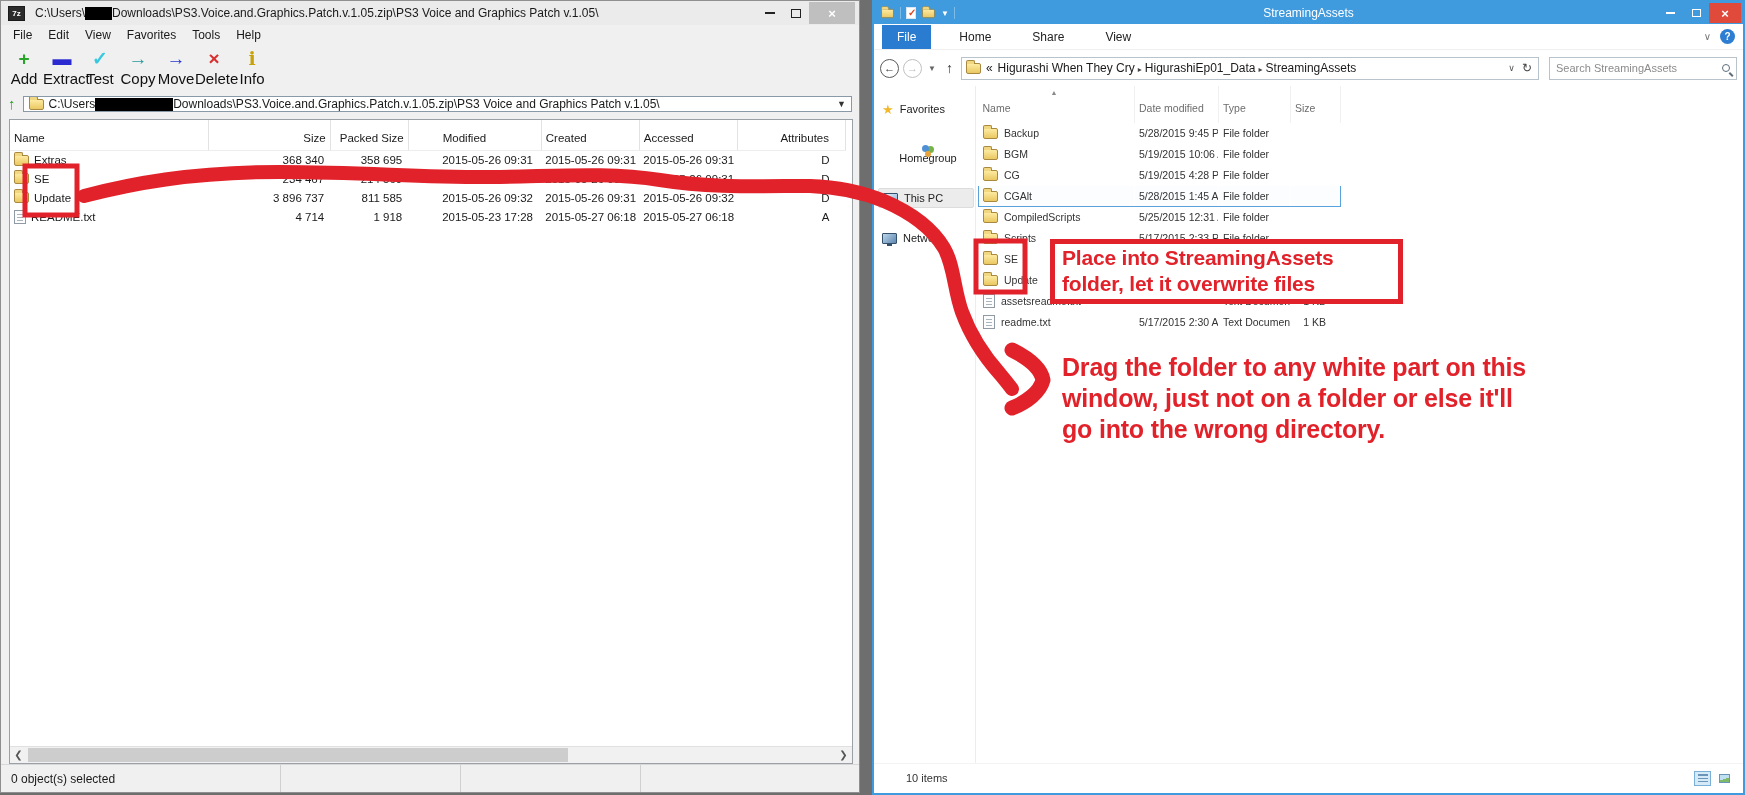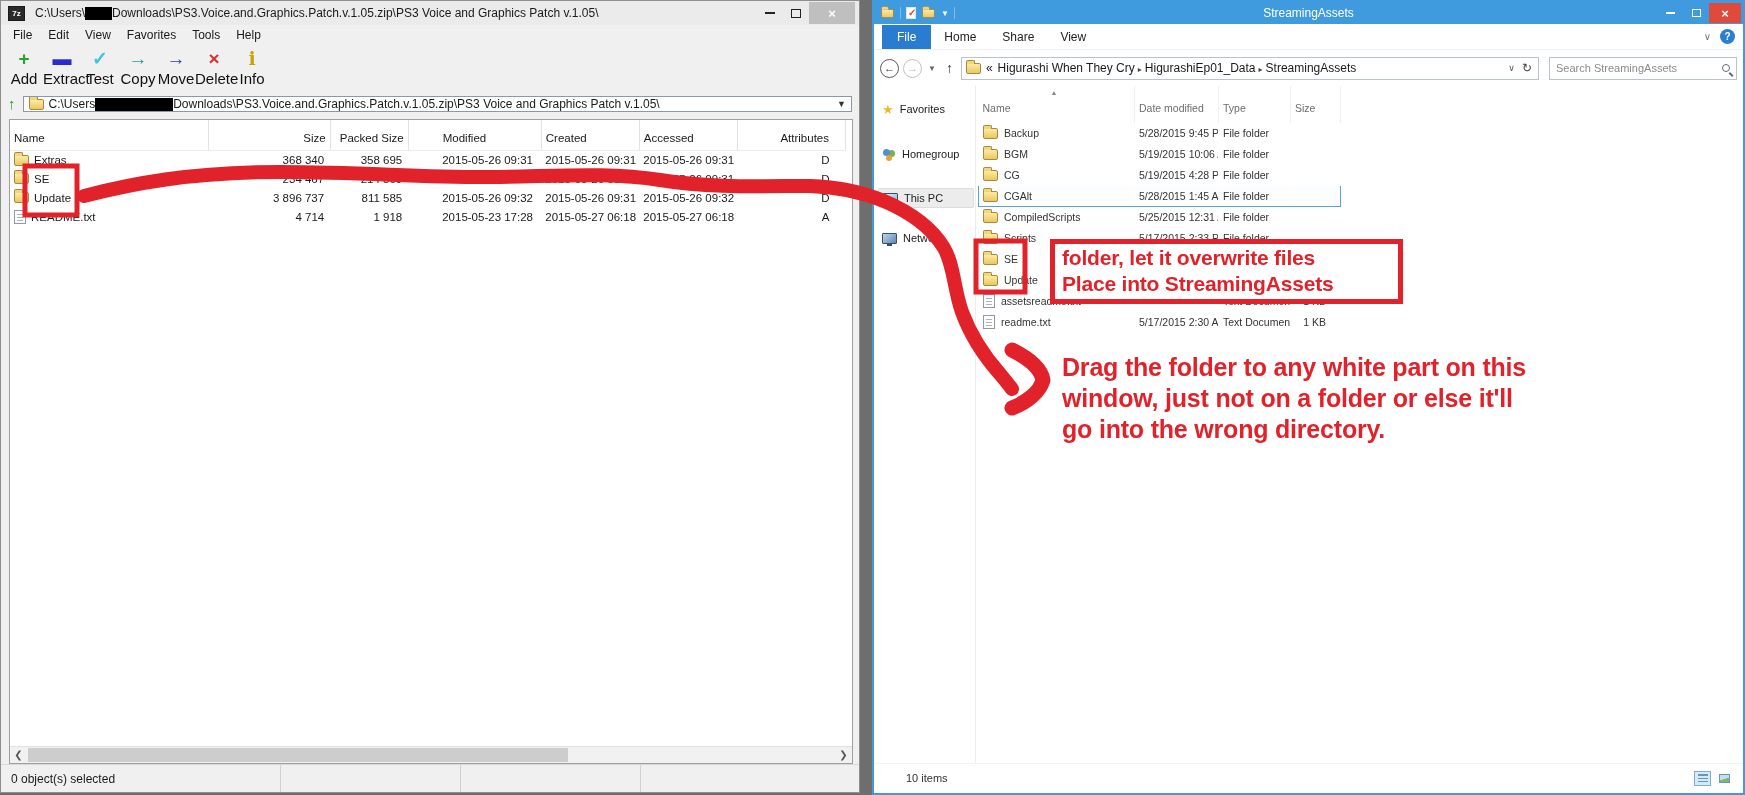--- a/index.html
+++ b/index.html
@@ -57,21 +57,21 @@
   .e-qat { display:flex; align-items:center; gap:5px; }
   .qat-sep { width:1px; height:12px; background:#7cbce8; }
   .e-title-text { position:absolute; left:0; right:0; text-align:center; color:#fff; pointer-events:none; }
   .e-caption { margin-left:auto; display:flex; align-items:center; z-index:2; }
   .ecap { width:26px; height:18px; display:flex; align-items:center; justify-content:center; color:#fff; }
   .ecap .bar { width:9px; height:2px; background:#fff; }
   .ecap .box { width:9px; height:8px; border:1.5px solid #fff; }
   .ecap.e-close { width:32px; height:20px; background:#e04a3a; font-weight:bold; font-size:13px; }
 
   .e-tabs { height:26px; background:#fff; display:flex; align-items:center; border-bottom:1px solid #f0f0f0; position:relative; flex:0 0 auto; }
-  .e-tab { padding:5px 13px; color:#222; }
+  .e-tab { padding:5px 13px; color:#222;margin-left:15px; }
   .e-tab.active { background:#2a7cd0; color:#fff; margin-left:8px; padding:5px 15px; }
   .e-ribbon-right { position:absolute; right:8px; display:flex; align-items:center; gap:9px; }
   .e-chev { color:#777; font-size:10px; }
   .e-help { width:15px; height:15px; border-radius:50%; background:#2d7dd2; color:#fff; font-size:10px; font-weight:bold; display:flex; align-items:center; justify-content:center; }
 
   .e-nav { height:36px; background:#fff; display:flex; align-items:center; padding:0 6px; gap:4px; flex:0 0 auto; }
   .navcirc { width:19px; height:19px; border-radius:50%; border:1px solid #5a5a5a; color:#333; font-size:11px; display:flex; align-items:center; justify-content:center; }
   .navcirc.dis { border-color:#c0c0c0; color:#bcbcbc; }
   .nav-dd { color:#666; font-size:8px; padding:0 2px; }
   .nav-up { color:#333; font-size:14px; font-weight:bold; padding:0 4px; }
@@ -316,21 +316,21 @@
       <span class="lens"></span>
     </div>
   </div>
   <div class="e-main">
     <div class="e-vdiv"></div>
     <div id="e-side">
         <div class="e-side-item" style="top: 13px;">
           <span class="ic-star">★</span>
           <span>Favorites</span>
         </div>
-        <div class="e-side-item" style="top: 58px;">
+        <div class="e-side-item" style="top: 58px; flex-direction: column;">
           <span class="ic-homegroup"></span>
           <span>Homegroup</span>
         </div>
         <div class="e-side-item hl" style="top: 102px;">
           <span class="ic-computer"></span>
           <span>This PC</span>
         </div>
         <div class="e-side-item" style="top: 142px;">
           <span class="ic-network"></span>
           <span>Network</span>
@@ -429,21 +429,21 @@
 </div>
 
 <div class="anno">
   <svg class="ink" width="1745" height="795" viewBox="0 0 1745 795">
     <rect x="25" y="166" width="52" height="49" fill="none" stroke="var(--red,#e2222a)" stroke-width="5"></rect>
     <rect x="976" y="241" width="49" height="51" fill="none" stroke="var(--red,#e2222a)" stroke-width="5"></rect>
     <path d="M 84 196 C 130 184 190 172 280 172 C 370 172 420 178 500 177 C 560 176 610 172 660 180 C 710 188 760 186 810 186 C 840 187 862 192 884 201 C 912 213 932 228 944 248 C 954 265 954 290 962 312 C 970 334 984 356 1000 374 C 1005 380 1009 385 1012 389" fill="none" stroke="var(--red,#e2222a)" stroke-width="14" stroke-linecap="round" stroke-linejoin="round"></path>
     <path d="M 1012 350 C 1030 359 1041 369 1043 380 C 1040 392 1027 402 1012 408" fill="none" stroke="var(--red,#e2222a)" stroke-width="15" stroke-linecap="round" stroke-linejoin="round"></path>
   </svg>
   <div class="note1">
+    <div>Place into StreamingAssets</div>
     <div>folder, let it overwrite files</div>
-    <div>Place into StreamingAssets</div>
   </div>
   <div class="note2">
     <div>Drag the folder to any white part on this</div>
     <div>window, just not on a folder or else it'll</div>
     <div>go into the wrong directory.</div>
   </div>
 </div>
 
 </body></html>

